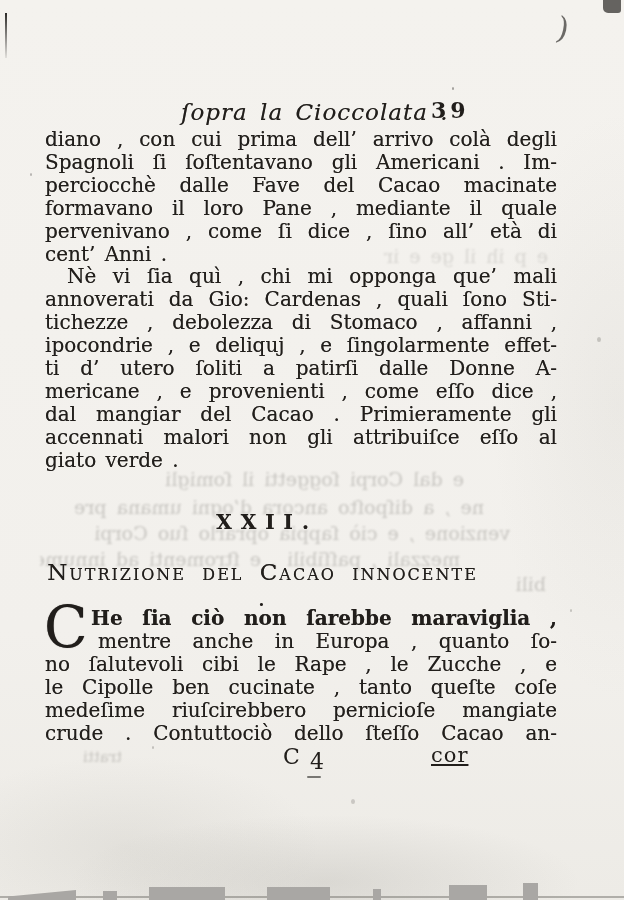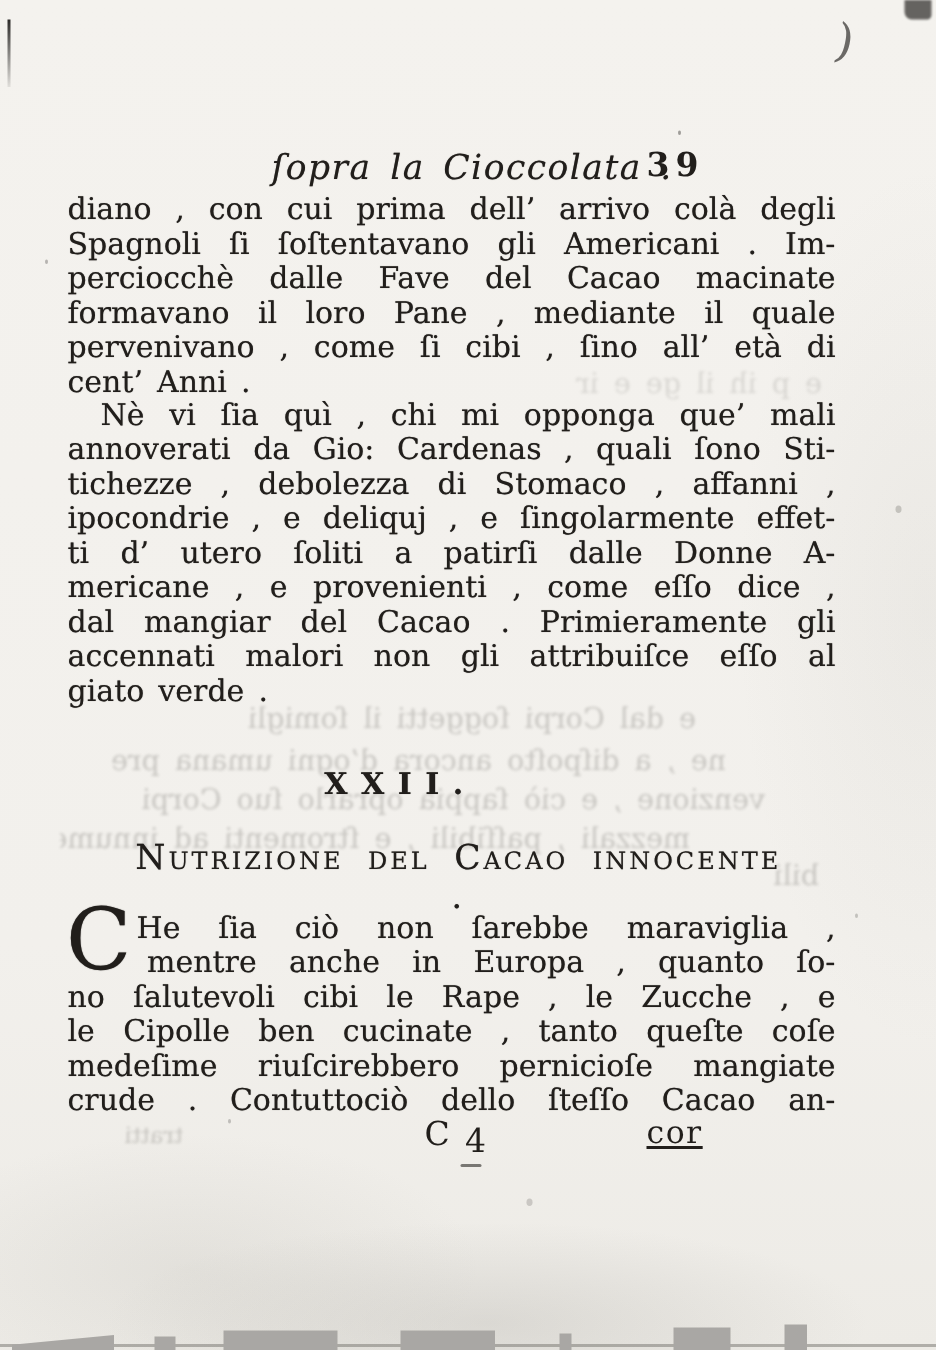--- a/index.html
+++ b/index.html
@@ -31,27 +31,26 @@
   .section-num{
     position:absolute;left:45px;top:510px;width:435px;text-align:center;
     font-size:20px;letter-spacing:9px;text-indent:9px;
     text-shadow:0 0 0.5px rgba(33,30,27,0.65);
     font-weight:bold;
   }
   .section-title{
     position:absolute;left:45px;top:559px;width:435px;text-align:center;
     font-variant:small-caps;font-size:23px;letter-spacing:2px;word-spacing:7px;
     text-shadow:0 0 0.5px rgba(33,30,27,0.65);
-    margin-left:43px;
   }
   .dropcap{
     position:absolute;left:44px;top:599px;font-size:57px;line-height:57px;
     text-shadow:0 0 0.7px rgba(33,30,27,0.7);
   }
-  .ml1{margin-left:46px;}
+  .ml1{margin-left:46px;font-weight:bold;}
   .ml2{margin-left:53px;}
   .sig-letter{position:absolute;left:283px;top:744px;font-size:22px;}
   .sig-number{position:absolute;left:310px;top:749px;font-size:22px;}
   .sig-underline{position:absolute;left:307px;top:776px;width:14px;height:2px;background:rgba(70,68,64,0.7);border-radius:1px;}
   .catchword{position:absolute;left:431px;top:743px;font-size:21px;letter-spacing:1px;text-decoration:underline;}
   .bleed{
     position:absolute;font-size:19px;color:rgba(95,93,88,0.9);
     transform:scaleX(-1);filter:blur(1.1px);opacity:0.32;
     white-space:nowrap;overflow:hidden;word-spacing:4px;
   }
@@ -96,21 +95,21 @@
   <div class="bleed" style="left:68px;top:748px;width:54px;font-size:15px;">tratti</div>
 
   <div class="header-title">ſopra la Cioccolata .</div>
   <div class="page-num">39</div>
 
   <div class="tblock" style="top:128px;">
     <div class="tline">diano , con cui prima dell’ arrivo colà degli</div>
     <div class="tline">Spagnoli ſi ſoſtentavano gli Americani . Im-</div>
     <div class="tline">perciocchè dalle Fave del Cacao macinate</div>
     <div class="tline">formavano il loro Pane , mediante il quale</div>
-    <div class="tline">pervenivano , come ſi cibi , ſino all’ età di</div>
+    <div class="tline">pervenivano , come ſi dice , ſino all’ età di</div>
     <div class="tline short">cent’ Anni .</div>
   </div>
 
   <div class="tblock" style="top:265px;">
     <div class="tline indent">Nè vi ſia quì , chi mi opponga que’ mali</div>
     <div class="tline"><span>annoverati da Gio: </span><span class="ital">Cardenas</span><span> , quali ſono Sti-</span></div>
     <div class="tline">tichezze , debolezza di Stomaco , affanni ,</div>
     <div class="tline">ipocondrie , e deliquj , e ſingolarmente effet-</div>
     <div class="tline">ti d’ utero ſoliti a patirſi dalle Donne A-</div>
     <div class="tline">mericane , e provenienti , come eſſo dice ,</div>

